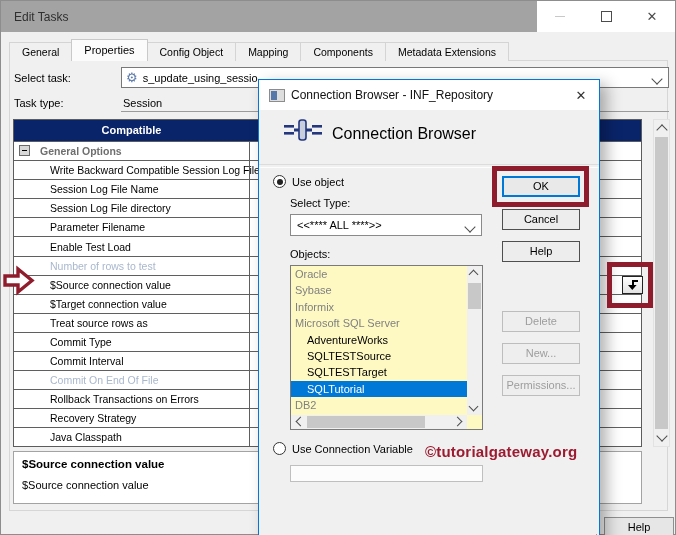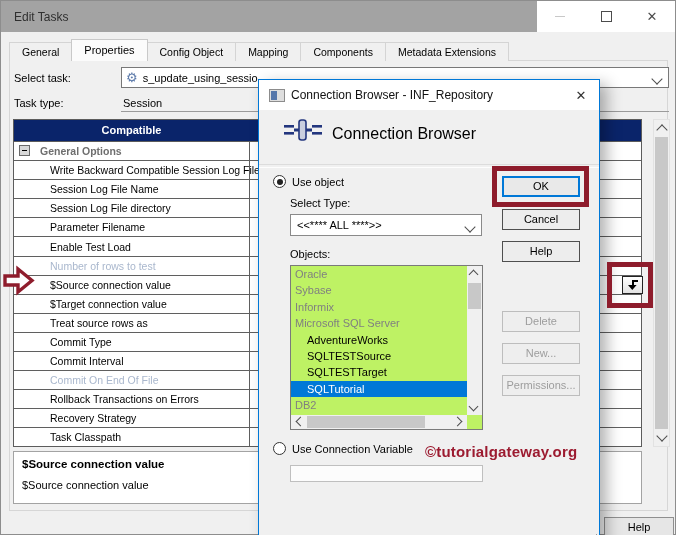--- a/index.html
+++ b/index.html
@@ -66,21 +66,21 @@
           box-sizing:border-box;box-shadow:7px 5px 14px rgba(0,0,0,0.30);z-index:10}
   .dlg-titlebar{position:absolute;left:0;top:0;right:0;height:30px;background:#fff}
   .dlg-title{position:absolute;left:32px;top:8px;font-size:12px;color:#111}
   .dlg-close{position:absolute;right:6px;top:4px;width:24px;height:22px;display:flex;align-items:center;justify-content:center;font-size:13px;color:#333}
   .dlg-sep{position:absolute;left:0;right:0;top:84px;height:2px;border-top:1px solid #dcdcdc;border-bottom:1px solid #fdfdfd}
   .radio{position:absolute;width:13px;height:13px;border:1px solid #333;border-radius:50%;background:#fff;box-sizing:border-box}
   .radio.sel::after{content:"";position:absolute;left:2.5px;top:2.5px;width:6px;height:6px;border-radius:50%;background:#222}
   .dlg-combo{position:absolute;left:31px;top:134px;width:192px;height:22px;background:#fff;border:1px solid #8a8a8a;box-sizing:border-box;display:flex;align-items:center}
   .dlg-combo .val{margin-left:6px;font-size:11px;white-space:nowrap}
   .dlg-combo .cwrap{position:absolute;right:7px;top:6px}
-  .listbox{position:absolute;left:31px;top:185px;width:193px;height:165px;background:#bef264;border:1px solid #7a7a7a;box-sizing:border-box;overflow:hidden}
+  .listbox{position:absolute;left:31px;top:185px;width:193px;height:165px;background:#fef9c3;border:1px solid #7a7a7a;box-sizing:border-box;overflow:hidden}
   .li{height:16.4px;line-height:16.4px;padding-left:4px;font-size:11px;color:#808080;white-space:nowrap}
   .li.item{padding-left:16px;color:#000}
   .li.selected{background:#0078d7;color:#fff}
   .lb-vsb{position:absolute;right:0;top:0;width:15px;bottom:14px;background:#f0f0f0}
   .lb-vsb .thumb{position:absolute;left:1px;top:17px;width:13px;height:26px;background:#c8c8c8}
   .lb-hsb{position:absolute;left:0;bottom:0;right:15px;height:14px;background:#f0f0f0}
   .lb-hsb .thumb{position:absolute;left:16px;top:1px;height:12px;width:118px;background:#c8c8c8}
   .sb-arrow{position:absolute;display:flex;align-items:center;justify-content:center}
   .dlg-btn{position:absolute;left:243px;width:78px;height:21px;background:#ededed;border:1px solid #4f4f4f;box-sizing:border-box;text-align:center;line-height:19px;font-size:11px}
   .dlg-btn.default{border:2px solid #0078d7;background:#e9e9e9;line-height:17px}
@@ -178,21 +178,21 @@
     <div class="grow disabled">
         <span class="lbl">Commit On End Of File</span>
       </div>
     <div class="grow">
         <span class="lbl">Rollback Transactions on Errors</span>
       </div>
     <div class="grow">
         <span class="lbl">Recovery Strategy</span>
       </div>
     <div class="grow">
-        <span class="lbl">Task Classpath</span>
+        <span class="lbl">Java Classpath</span>
       </div>
     <div class="coldiv"></div>
   </div>
 
   <div class="vsb">
     <div class="arrow" style="top:0">
         <span class="chev up" style="margin-top:4px"></span>
       </div>
     <div class="thumb"></div>
     <div class="arrow" style="bottom:0">

